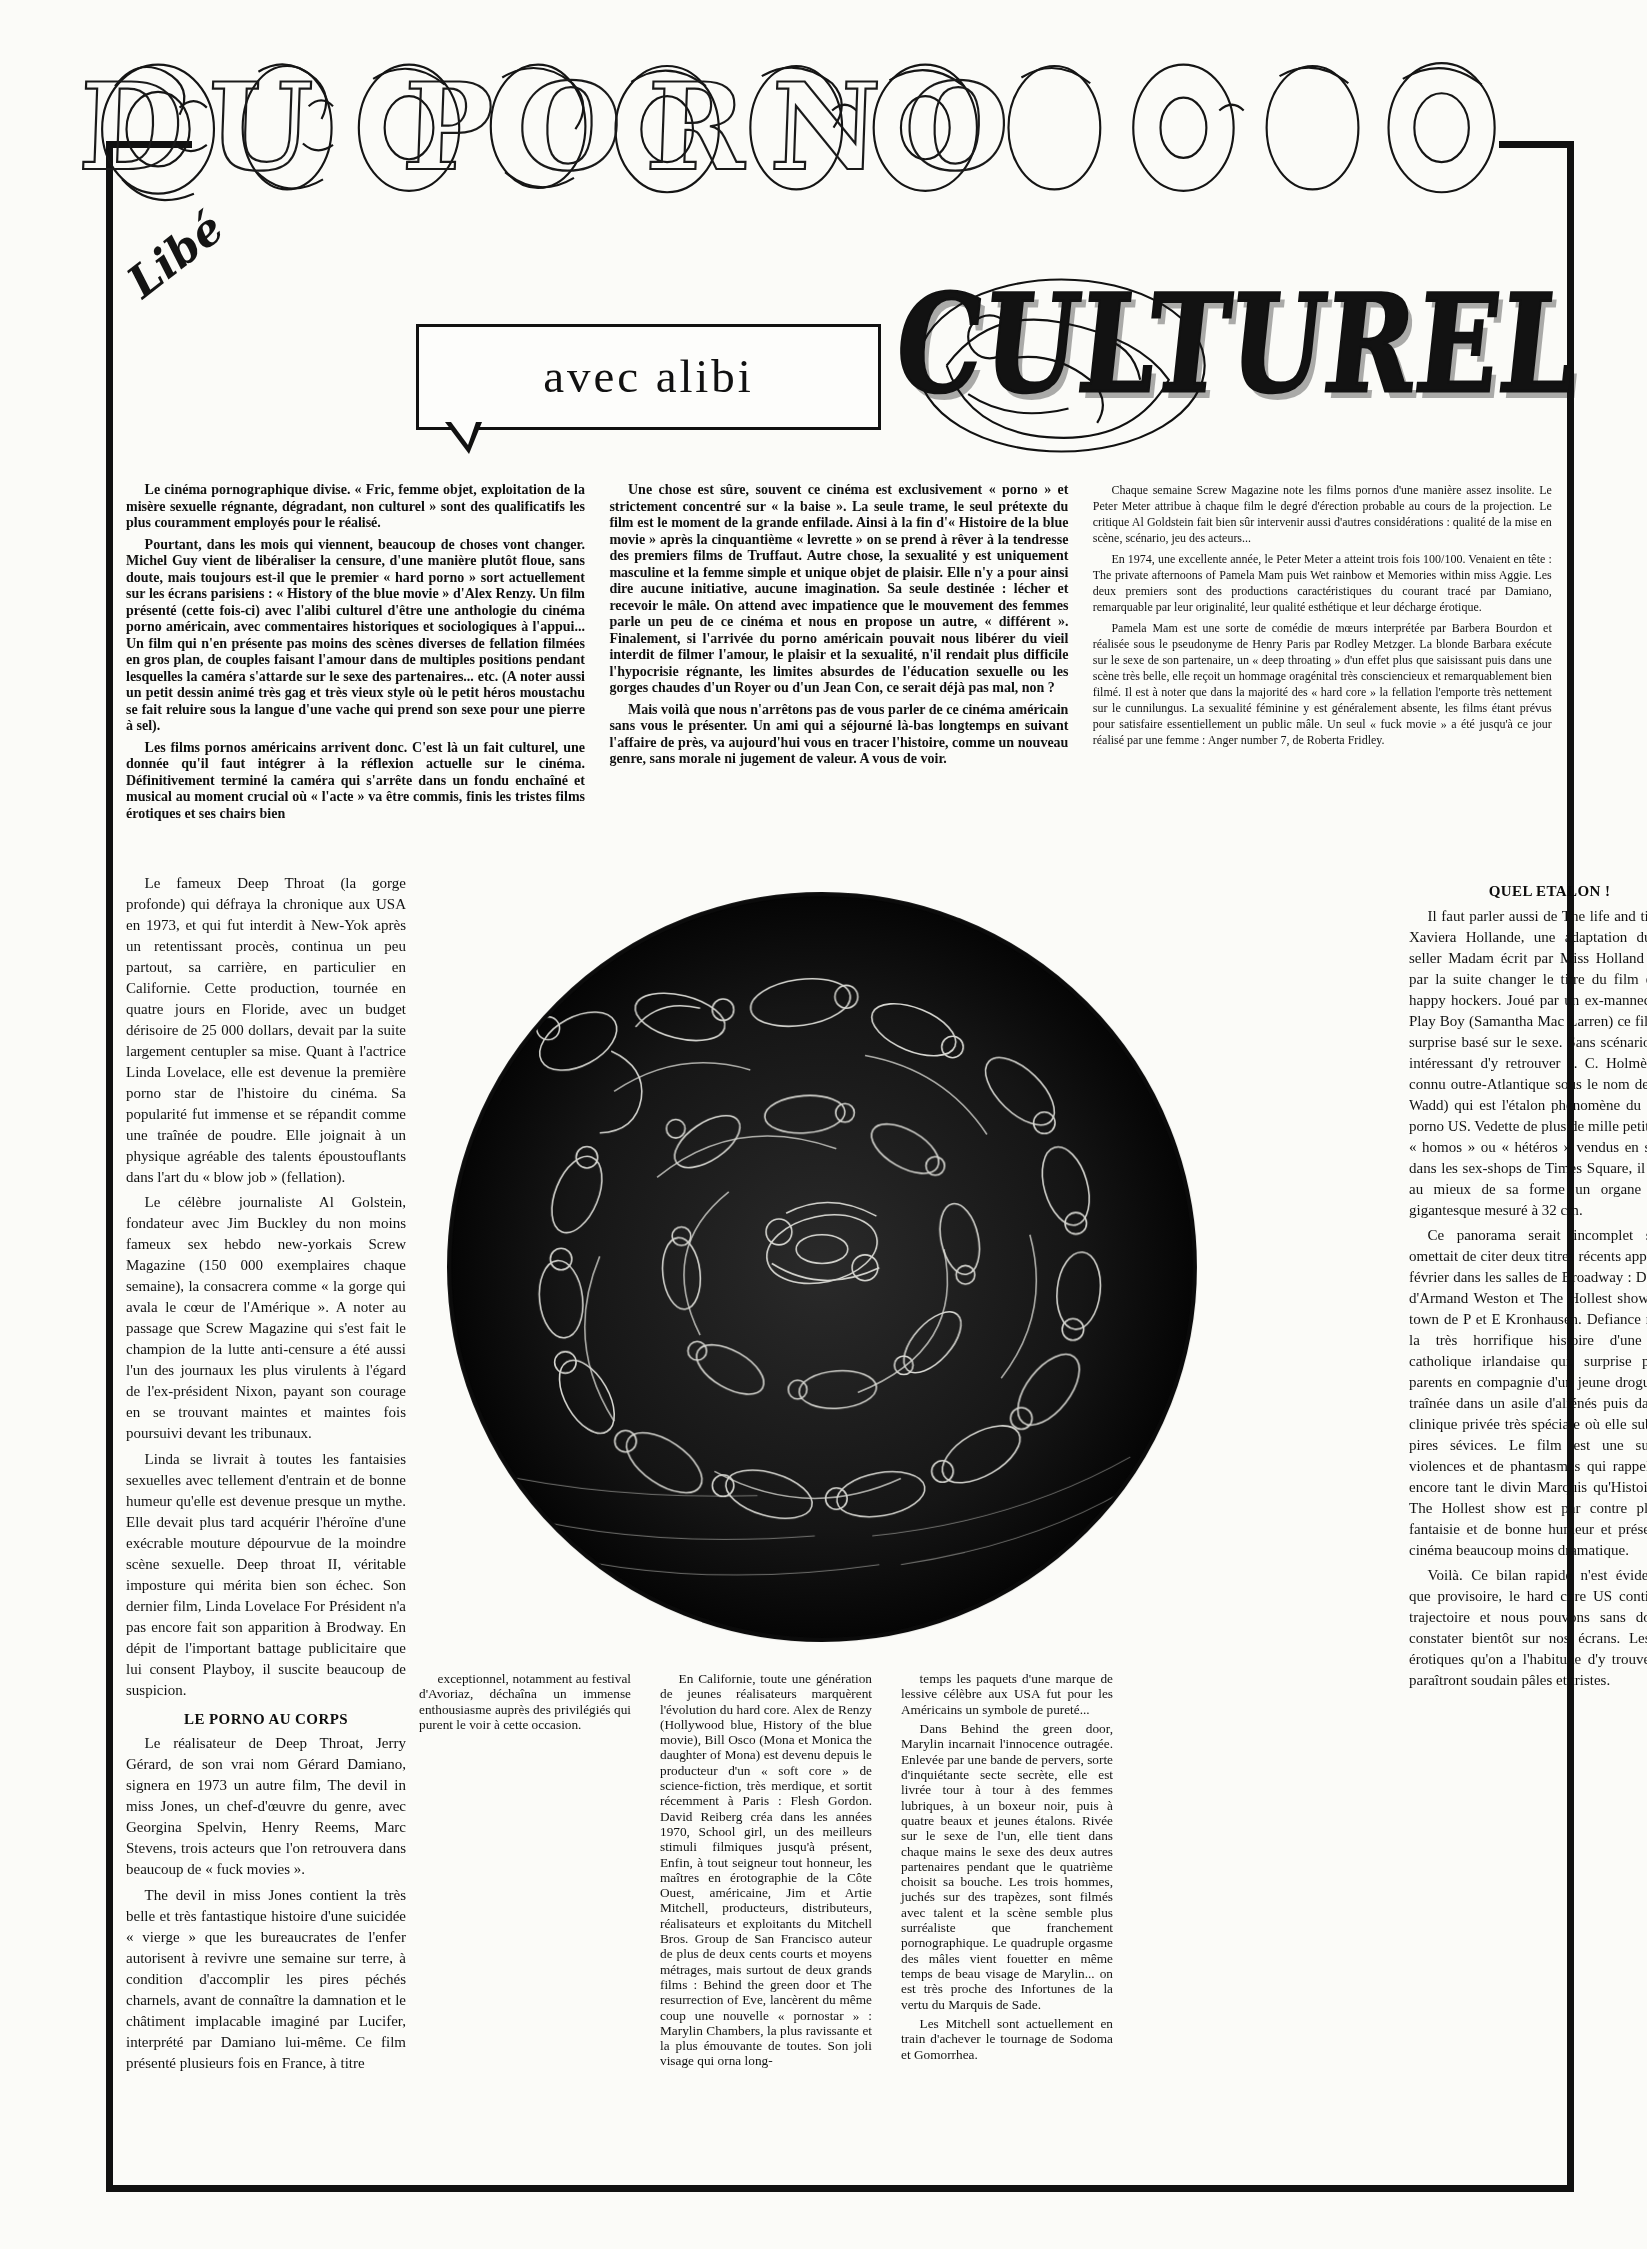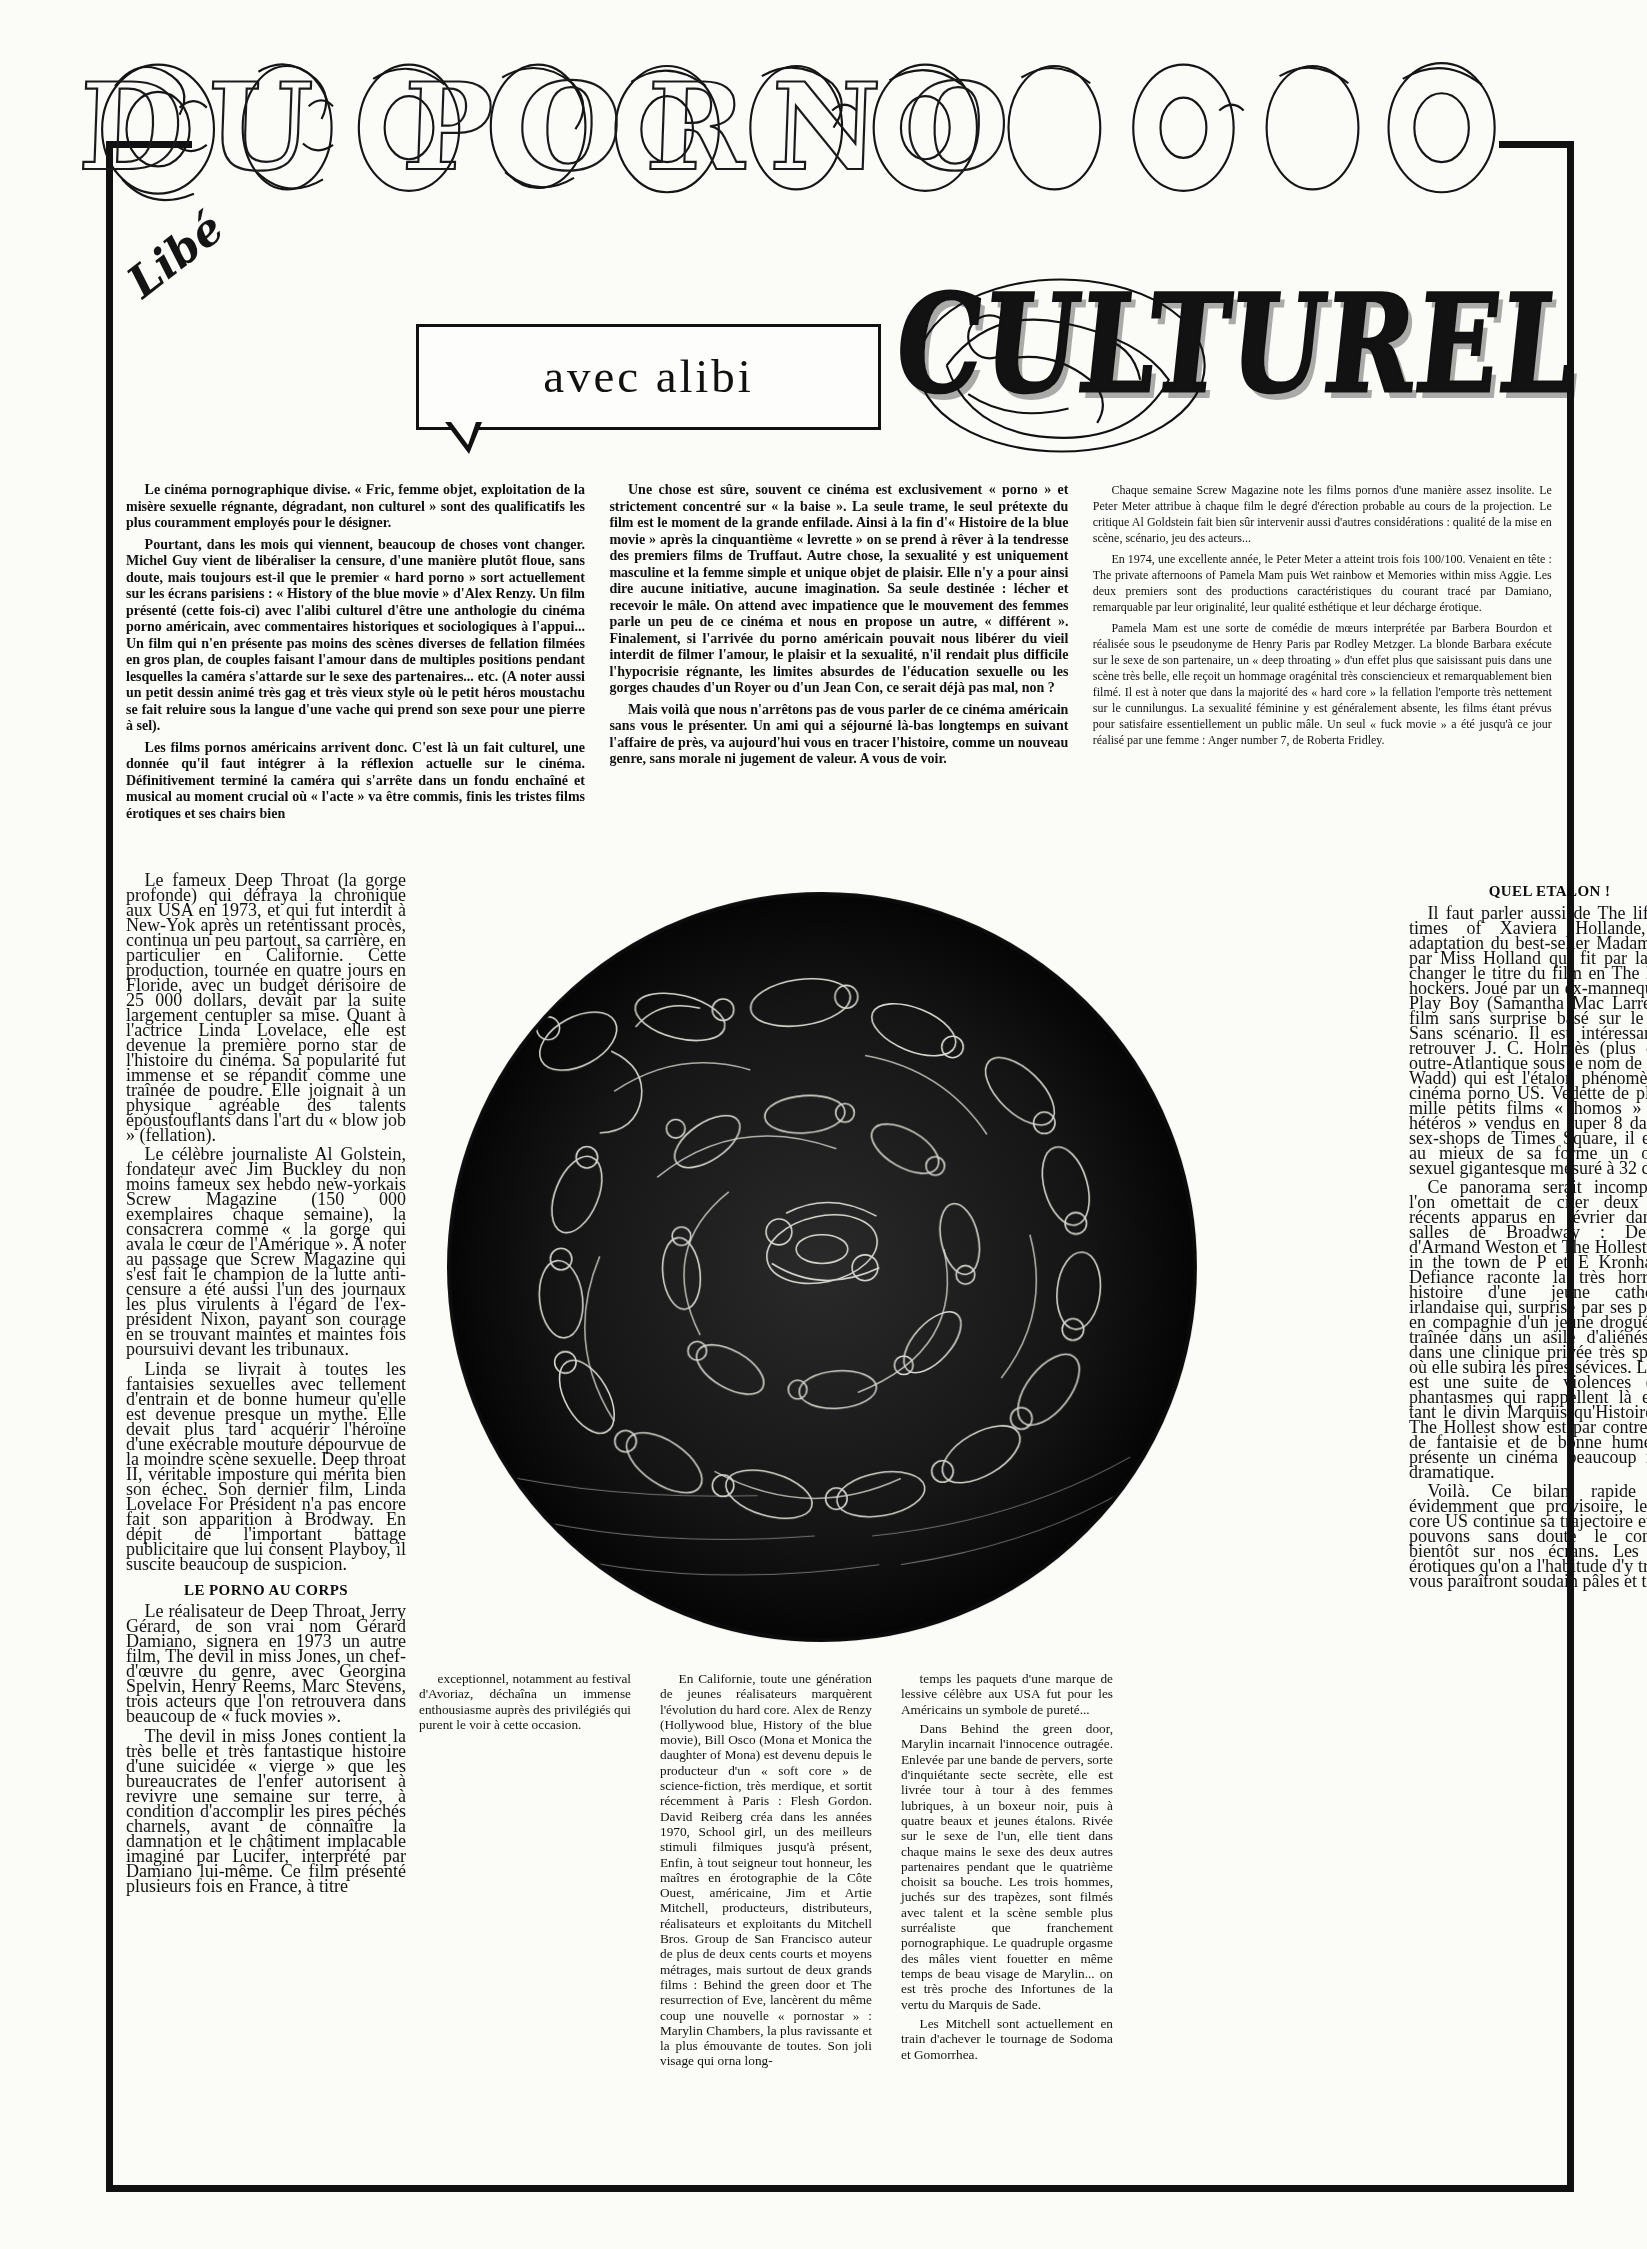--- a/index.html
+++ b/index.html
@@ -178,22 +178,22 @@
 
   
   .lower {
     position: absolute;
     left: 126px;
     top: 873px;
     width: 1434px;
   }
   .col p {
     font-weight: 400;
-    font-size: 18px;
-    line-height: 15px;
+    font-size: 15px;
+    line-height: 21px;
     margin: 0 0 4.3px 0;
   }
   .col-left {
     position: absolute;
     left: 0;
     top: 0;
     width: 280px;
   }
   .col-right {
     position: absolute;
@@ -316,21 +316,21 @@
     <div class="culturel">CULTUREL</div>
   </div>
 
   <div style="position:absolute;left:79px;top:56px;width:1499px;height:151px;pointer-events:none;">
     <div style="font-family:'DejaVu Serif',serif;font-size:120px;font-weight:700;letter-spacing:24.4px;
                 color:transparent;-webkit-text-stroke:2.2px #1a1a1a;white-space:nowrap;transform:skewX(-2deg);">DU PORNO</div>
   </div>
 
   <div class="intro-wrap">
     <div class="intro-col">
-      <p>Le cinéma pornographique divise. « Fric, femme objet, exploitation de la misère sexuelle régnante, dégradant, non culturel » sont des qualificatifs les plus couramment employés pour le désigner.</p>
+      <p>Le cinéma pornographique divise. « Fric, femme objet, exploitation de la misère sexuelle régnante, dégradant, non culturel » sont des qualificatifs les plus couramment employés pour le réalisé.</p>
       <p>Pourtant, dans les mois qui viennent, beaucoup de choses vont changer. Michel Guy vient de libéraliser la censure, d'une manière plutôt floue, sans doute, mais toujours est-il que le premier « hard porno » sort actuellement sur les écrans parisiens : « History of the blue movie » d'Alex Renzy. Un film présenté (cette fois-ci) avec l'alibi culturel d'être une anthologie du cinéma porno américain, avec commentaires historiques et sociologiques à l'appui... Un film qui n'en présente pas moins des scènes diverses de fellation filmées en gros plan, de couples faisant l'amour dans de multiples positions pendant lesquelles la caméra s'attarde sur le sexe des partenaires... etc. (A noter aussi un petit dessin animé très gag et très vieux style où le petit héros moustachu se fait reluire sous la langue d'une vache qui prend son sexe pour une pierre à sel).</p>
       <p>Les films pornos américains arrivent donc. C'est là un fait culturel, une donnée qu'il faut intégrer à la réflexion actuelle sur le cinéma. Définitivement terminé la caméra qui s'arrête dans un fondu enchaîné et musical au moment crucial où « l'acte » va être commis, finis les tristes films érotiques et ses chairs bien</p>
     </div>
     <div class="intro-col">
       <p>Une chose est sûre, souvent ce cinéma est exclusivement « porno » et strictement concentré sur « la baise ». La seule trame, le seul prétexte du film est le moment de la grande enfilade. Ainsi à la fin d'« Histoire de la blue movie » après la cinquantième « levrette » on se prend à rêver à la tendresse des premiers films de Truffaut. Autre chose, la sexualité y est uniquement masculine et la femme simple et unique objet de plaisir. Elle n'y a pour ainsi dire aucune initiative, aucune imagination. Sa seule destinée : lécher et recevoir le mâle. On attend avec impatience que le mouvement des femmes parle un peu de ce cinéma et nous en propose un autre, « différent ». Finalement, si l'arrivée du porno américain pouvait nous libérer du vieil interdit de filmer l'amour, le plaisir et la sexualité, n'il rendait plus difficile l'hypocrisie régnante, les limites absurdes de l'éducation sexuelle ou les gorges chaudes d'un Royer ou d'un Jean Con, ce serait déjà pas mal, non ?</p>
       <p>Mais voilà que nous n'arrêtons pas de vous parler de ce cinéma américain sans vous le présenter. Un ami qui a séjourné là-bas longtemps en suivant l'affaire de près, va aujourd'hui vous en tracer l'histoire, comme un nouveau genre, sans morale ni jugement de valeur. A vous de voir.</p>
     </div>
     <div class="intro-col normal">
       <p>Chaque semaine Screw Magazine note les films pornos d'une manière assez insolite. Le Peter Meter attribue à chaque film le degré d'érection probable au cours de la projection. Le critique Al Goldstein fait bien sûr intervenir aussi d'autres considérations : qualité de la mise en scène, scénario, jeu des acteurs...</p>
       <p>En 1974, une excellente année, le Peter Meter a atteint trois fois 100/100. Venaient en tête : The private afternoons of Pamela Mam puis Wet rainbow et Memories within miss Aggie. Les deux premiers sont des productions caractéristiques du courant tracé par Damiano, remarquable par leur originalité, leur qualité esthétique et leur décharge érotique.</p>

